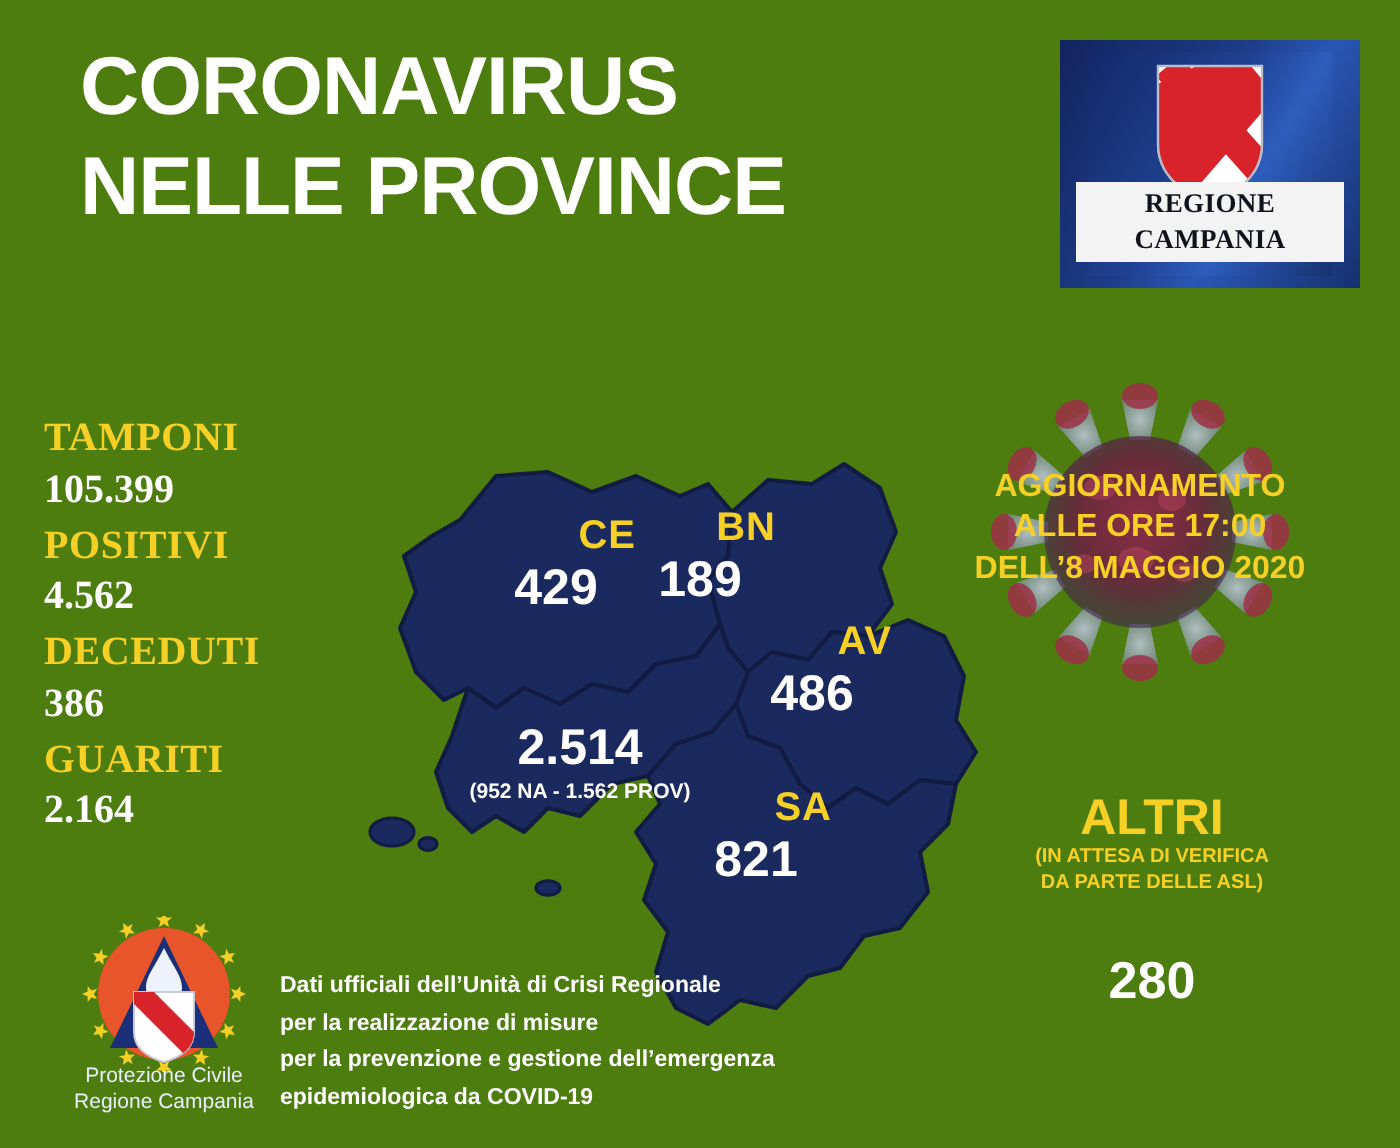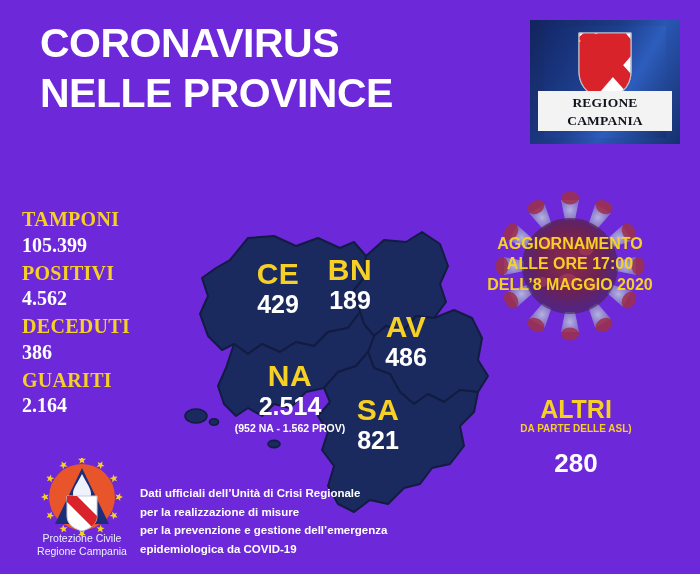--- a/index.html
+++ b/index.html
@@ -5,21 +5,21 @@
   html, body {
     margin: 0;
     padding: 0;
     background: #14204a;
   }
   #infographic {
     position: relative;
     width: 700px;
     height: 574px;
     overflow: hidden;
-    background: #6d28d9;
+    background: #4d7c0f;
     font-family: "Liberation Sans", sans-serif;
     -webkit-font-smoothing: antialiased;
   }
 
   
   #headline {
     position: absolute;
     left: 40px;
     top: 18px;
     width: 450px;
@@ -106,24 +106,25 @@
   }
   #map-wrap svg { display: block; }
 
   
   .prov {
     position: absolute;
     text-align: center;
   }
   .prov .prov-code {
     color: #f6d024;
-    font-size: 30px;
+    font-size: 20px;
     font-weight: bold;
     line-height: 1.08;
     letter-spacing: 0.5px;
+    text-align: right;
   }
   .prov .prov-value {
     color: #ffffff;
     font-size: 25px;
     font-weight: bold;
     line-height: 1.18;
   }
   .prov .prov-note {
     color: #ffffff;
     font-size: 10.5px;
@@ -184,21 +185,21 @@
     color: #f6d024;
     font-size: 10px;
     font-weight: bold;
     line-height: 1.22;
     margin-top: 1px;
   }
   #altri .altri-value {
     color: #ffffff;
     font-size: 26px;
     font-weight: bold;
-    margin-top: 13px;
+    margin-top: 26px;
   }
 
   
   #pc-logo {
     position: absolute;
     left: 28px;
     top: 458px;
     width: 108px;
     height: 106px;
   }
@@ -320,21 +321,20 @@
   </div>
   <div class="prov" id="prov-bn">
     <div class="prov-code">BN</div>
     <div class="prov-value">189</div>
   </div>
   <div class="prov" id="prov-av">
     <div class="prov-code">AV</div>
     <div class="prov-value">486</div>
   </div>
   <div class="prov" id="prov-na">
-    <div class="prov-code">NA</div>
     <div class="prov-value">2.514</div>
     <div class="prov-note">(952 NA - 1.562 PROV)</div>
   </div>
   <div class="prov" id="prov-sa">
     <div class="prov-code">SA</div>
     <div class="prov-value">821</div>
   </div>
 
   <div id="virus-block">
     <svg id="virus-art" viewBox="0 0 188 162">
@@ -412,20 +412,21 @@
     </svg>
     <div id="update-text">
       <div>AGGIORNAMENTO</div>
       <div>ALLE ORE 17:00</div>
       <div>DELL’8 MAGGIO 2020</div>
     </div>
   </div>
 
   <div id="altri">
     <div class="altri-title">ALTRI</div>
+    <div class="altri-note">(IN ATTESA DI VERIFICA</div>
     <div class="altri-note">DA PARTE DELLE ASL)</div>
     <div class="altri-value">280</div>
   </div>
 
   <div id="pc-logo">
     <svg id="pc-emblem" viewBox="0 0 94 78">
       <circle cx="47" cy="39" r="33" fill="#e8552a"></circle>
       <g fill="#f6d024">
         <g transform="translate(47,39)">
           <g transform="rotate(0)  translate(0,-37)">

